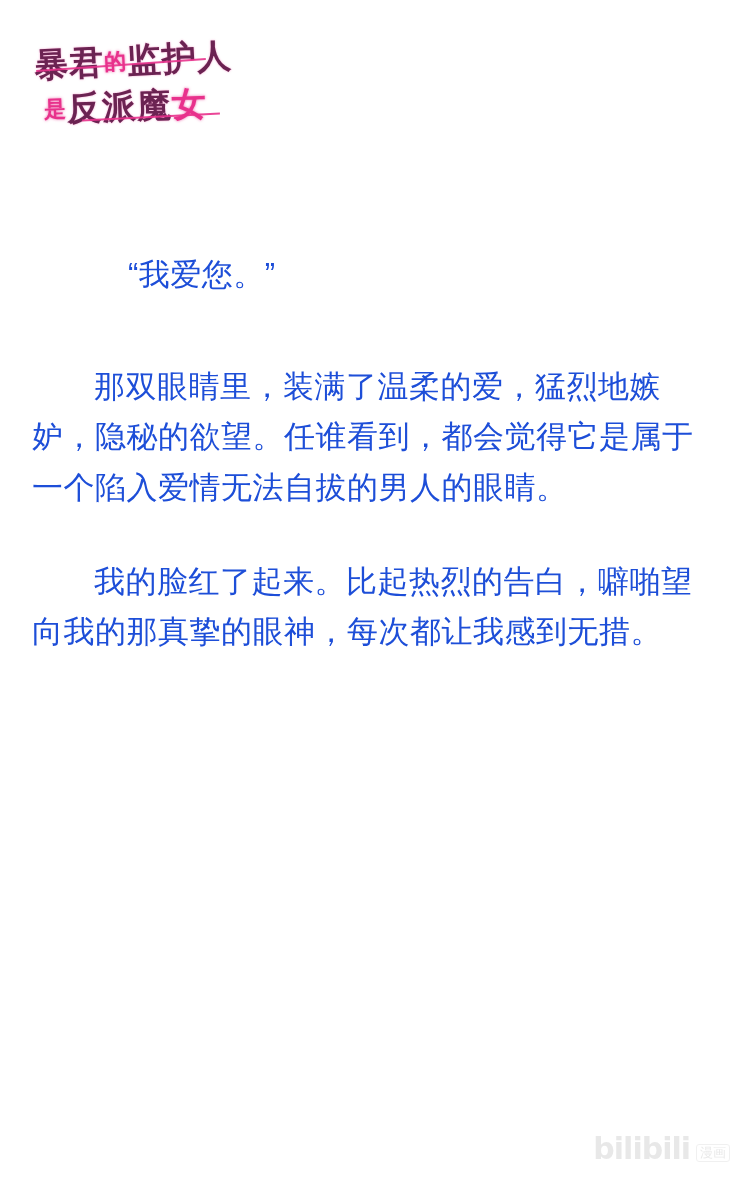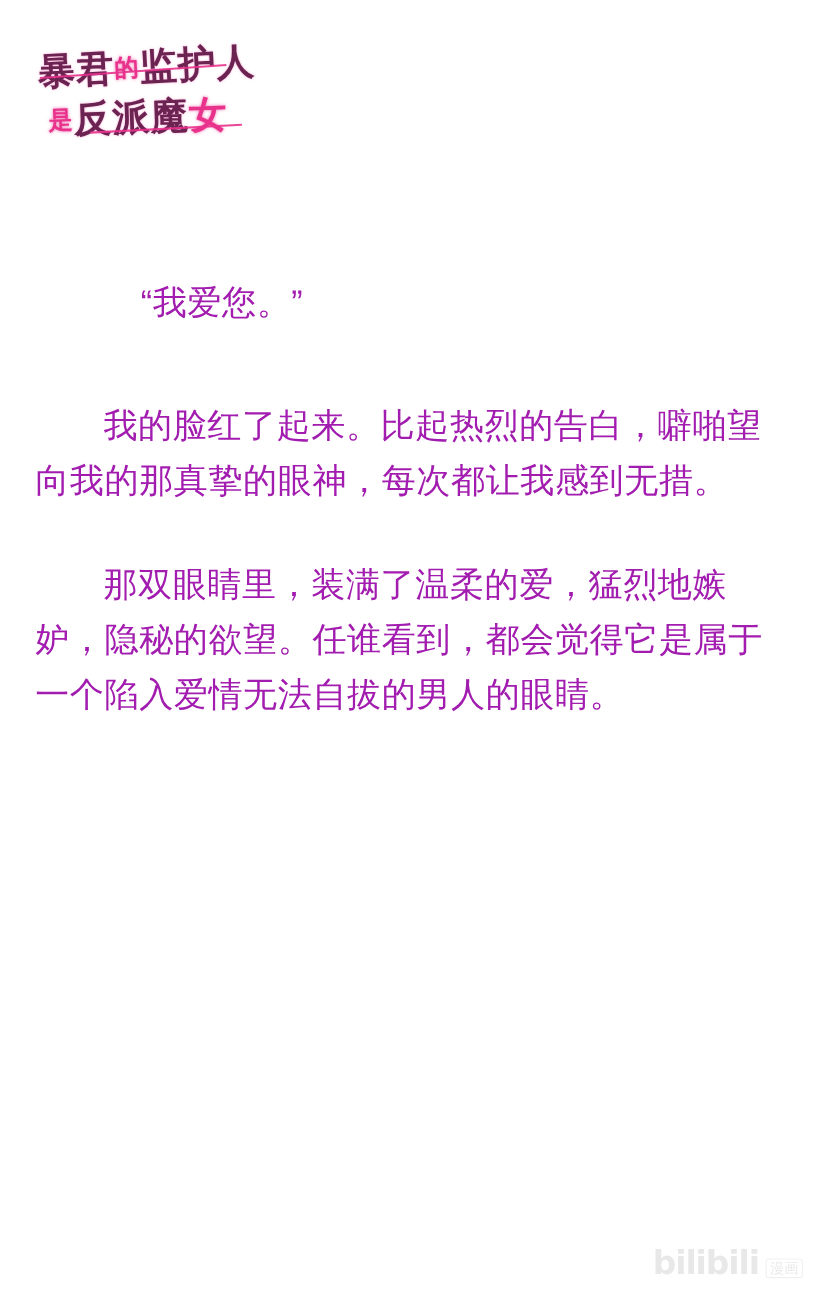--- a/index.html
+++ b/index.html
@@ -70,21 +70,21 @@
     top: 250px;
     left: 32px;
     width: 690px;
   }
   .para {
     font-size: 31px;
     line-height: 1.62;
     margin: 0 0 44px 0;
     text-align: left;
     letter-spacing: 0.5px;
-    color: #a21caf;
+    color: #1d4ed8;
   }
   .para.indent {
     text-indent: 62px;
   }
   .para.quote {
     text-indent: 96px;
     margin-bottom: 62px;
   }
 
   
@@ -123,20 +123,20 @@
   </div>
   <div class="logo-line logo-line-2">
     <span class="lc-pink lc-small">是</span><span class="lc-dark">反</span><span class="lc-dark">派</span><span class="lc-dark">魔</span><span class="lc-pink">女</span>
   </div>
   <div class="logo-strike strike-a"></div>
   <div class="logo-strike strike-b"></div>
 </div>
 
 <div class="novel-text">
   <p class="para quote">“我爱您。”</p>
+  <p class="para indent">那双眼睛里，装满了温柔的爱，猛烈地嫉妒，隐秘的欲望。任谁看到，都会觉得它是属于一个陷入爱情无法自拔的男人的眼睛。</p>
   <p class="para indent">我的脸红了起来。比起热烈的告白，噼啪望向我的那真挚的眼神，每次都让我感到无措。</p>
-  <p class="para indent">那双眼睛里，装满了温柔的爱，猛烈地嫉妒，隐秘的欲望。任谁看到，都会觉得它是属于一个陷入爱情无法自拔的男人的眼睛。</p>
 </div>
 
 <div class="watermark">
   <span class="wm-logo">bilibili</span>
   <span class="wm-tag">漫画</span>
 </div>
 
 </body></html>

